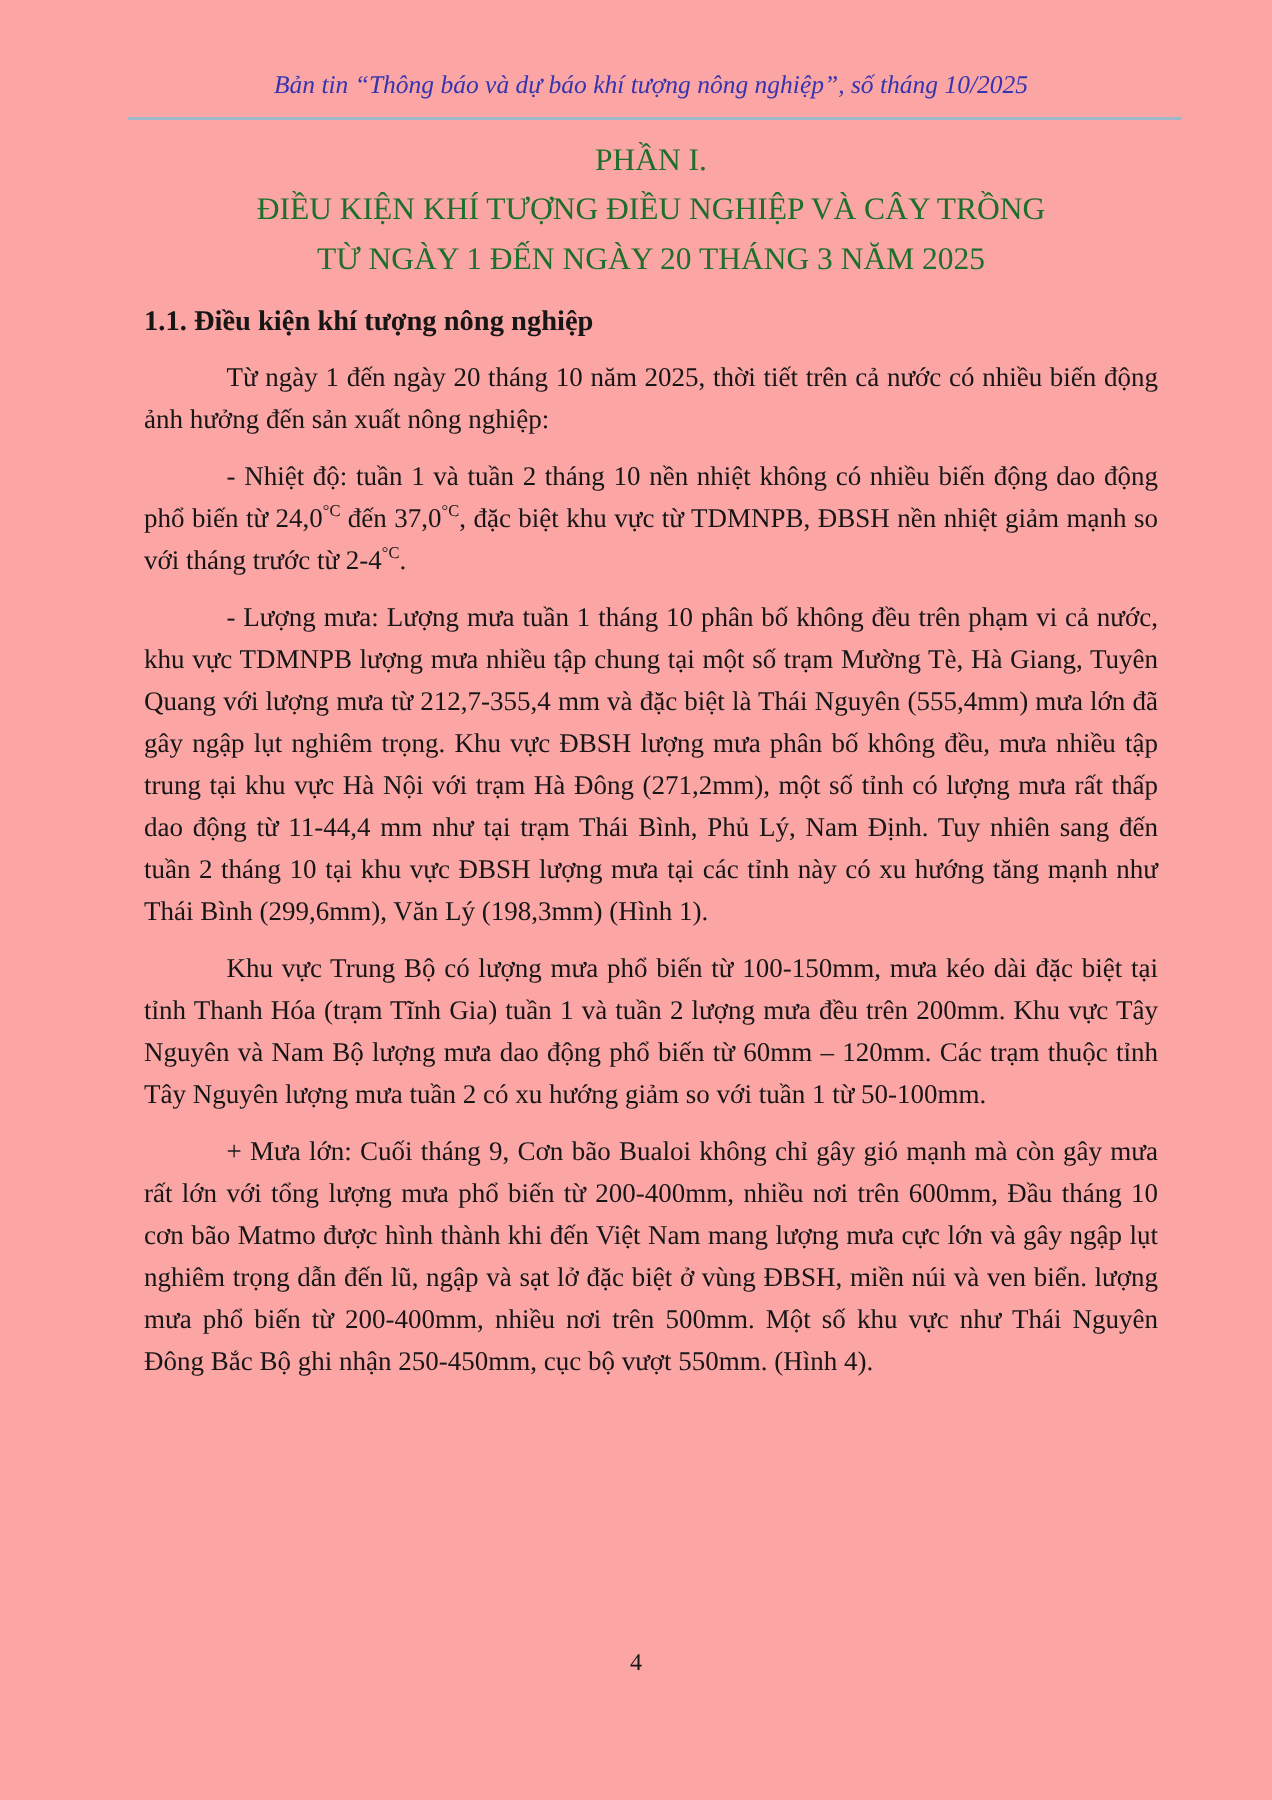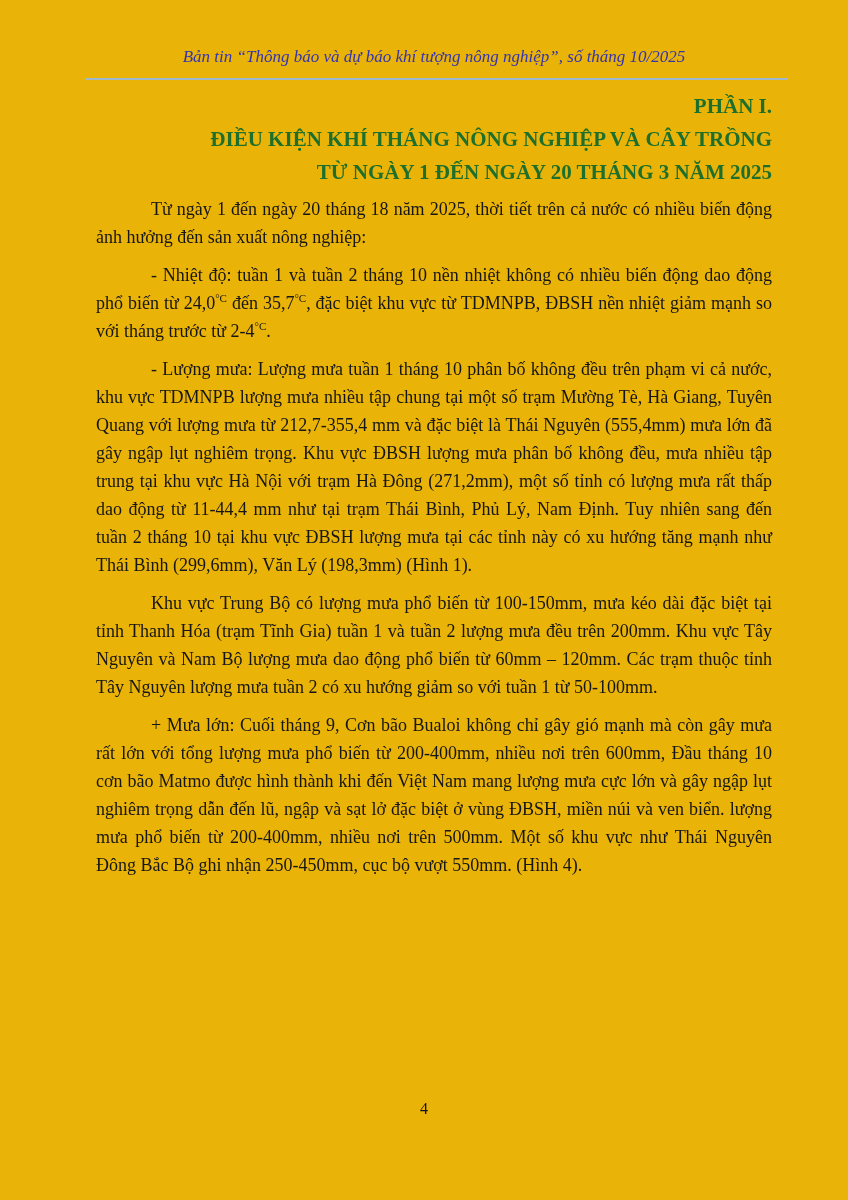--- a/index.html
+++ b/index.html
@@ -6,44 +6,44 @@
     --header-blue:#3434ae;
     --heading-green:#1d6f2b;
     --rule:#9fb8cc;
     --body-text:#161616;
   }
   html,body{margin:0;padding:0;background:#ffffff;}
   .page{
     position:relative;
     width:848px;height:1200px;
     box-sizing:border-box;
-    background:#eab308;
+    background:#fca5a5;
     font-family:"Liberation Serif","DejaVu Serif",serif;
     color:var(--body-text);
     padding:46px 76px 0 96px;
     overflow:hidden;
   }
   .header-title{
     text-align:center;
     font-style:italic;
     color:var(--header-blue);
     font-size:17px;
     line-height:22px;
   }
   .header-rule{
     margin:10px 0 0 -11px;
     width:703px;
     height:0;
     border-top:2px solid var(--rule);
   }
   h1.part,h2.main{
     margin:0;
-    text-align:right;
+    text-align:center;
     color:var(--heading-green);
-    font-weight:bold;
+    font-weight:normal;
   }
   h1.part{margin-top:13px;font-size:21px;line-height:26px;}
   h2.main{margin-top:7px;font-size:21px;line-height:26px;}
   h3.section{
     margin:18px 0 0 0;
     font-size:19px;
     line-height:24px;
     font-weight:bold;
     color:var(--body-text);
   }
@@ -72,28 +72,29 @@
 
 <div class="page">
 
   <div class="header">
     <div class="header-title">Bản tin “Thông báo và dự báo khí tượng nông nghiệp”, số tháng 10/2025</div>
     <div class="header-rule"></div>
   </div>
 
   <h1 class="part">PHẦN I.</h1>
 
-  <h2 class="main">ĐIỀU KIỆN KHÍ THÁNG NÔNG NGHIỆP VÀ CÂY TRỒNG</h2>
+  <h2 class="main">ĐIỀU KIỆN KHÍ TƯỢNG ĐIỀU NGHIỆP VÀ CÂY TRỒNG</h2>
 
   <h2 class="main">TỪ NGÀY 1 ĐẾN NGÀY 20 THÁNG 3 NĂM 2025</h2>
 
+  <h3 class="section">1.1. Điều kiện khí tượng nông nghiệp</h3>
 
   <div class="paras">
-      <p><span>Từ ngày 1 đến ngày 20 tháng 18 năm 2025, thời tiết trên cả nước có nhiều biến động ảnh hưởng đến sản xuất nông nghiệp:</span></p>
-      <p><span>- Nhiệt độ: tuần 1 và tuần 2 tháng 10 nền nhiệt không có nhiều biến động dao động phổ biến từ 24,0</span><sup>°C</sup><span> đến 35,7</span><sup>°C</sup><span>, đặc biệt khu vực từ TDMNPB, ĐBSH nền nhiệt giảm mạnh so với tháng trước từ 2-4</span><sup>°C</sup><span>.</span></p>
+      <p><span>Từ ngày 1 đến ngày 20 tháng 10 năm 2025, thời tiết trên cả nước có nhiều biến động ảnh hưởng đến sản xuất nông nghiệp:</span></p>
+      <p><span>- Nhiệt độ: tuần 1 và tuần 2 tháng 10 nền nhiệt không có nhiều biến động dao động phổ biến từ 24,0</span><sup>°C</sup><span> đến 37,0</span><sup>°C</sup><span>, đặc biệt khu vực từ TDMNPB, ĐBSH nền nhiệt giảm mạnh so với tháng trước từ 2-4</span><sup>°C</sup><span>.</span></p>
       <p><span>- Lượng mưa: Lượng mưa tuần 1 tháng 10 phân bố không đều trên phạm vi cả nước, khu vực TDMNPB lượng mưa nhiều tập chung tại một số trạm Mường Tè, Hà Giang, Tuyên Quang với lượng mưa từ 212,7-355,4 mm và đặc biệt là Thái Nguyên (555,4mm) mưa lớn đã gây ngập lụt nghiêm trọng. Khu vực ĐBSH lượng mưa phân bố không đều, mưa nhiều tập trung tại khu vực Hà Nội với trạm Hà Đông (271,2mm), một số tỉnh có lượng mưa rất thấp dao động từ 11-44,4 mm như tại trạm Thái Bình, Phủ Lý, Nam Định. Tuy nhiên sang đến tuần 2 tháng 10 tại khu vực ĐBSH lượng mưa tại các tỉnh này có xu hướng tăng mạnh như Thái Bình (299,6mm), Văn Lý (198,3mm) (Hình 1).</span></p>
       <p><span>Khu vực Trung Bộ có lượng mưa phổ biến từ 100-150mm, mưa kéo dài đặc biệt tại tỉnh Thanh Hóa (trạm Tĩnh Gia) tuần 1 và tuần 2 lượng mưa đều trên 200mm. Khu vực Tây Nguyên và Nam Bộ lượng mưa dao động phổ biến từ 60mm – 120mm. Các trạm thuộc tỉnh Tây Nguyên lượng mưa tuần 2 có xu hướng giảm so với tuần 1 từ 50-100mm.</span></p>
       <p><span>+ Mưa lớn: Cuối tháng 9, Cơn bão Bualoi không chỉ gây gió mạnh mà còn gây mưa rất lớn với tổng lượng mưa phổ biến từ 200-400mm, nhiều nơi trên 600mm, Đầu tháng 10 cơn bão Matmo được hình thành khi đến Việt Nam mang lượng mưa cực lớn và gây ngập lụt nghiêm trọng dẫn đến lũ, ngập và sạt lở đặc biệt ở vùng ĐBSH, miền núi và ven biển. lượng mưa phổ biến từ 200-400mm, nhiều nơi trên 500mm. Một số khu vực như Thái Nguyên Đông Bắc Bộ ghi nhận 250-450mm, cục bộ vượt 550mm. (Hình 4).</span></p>
     </div>
 
   <div class="footer">4</div>
 
 </div>
 
 </body></html>

